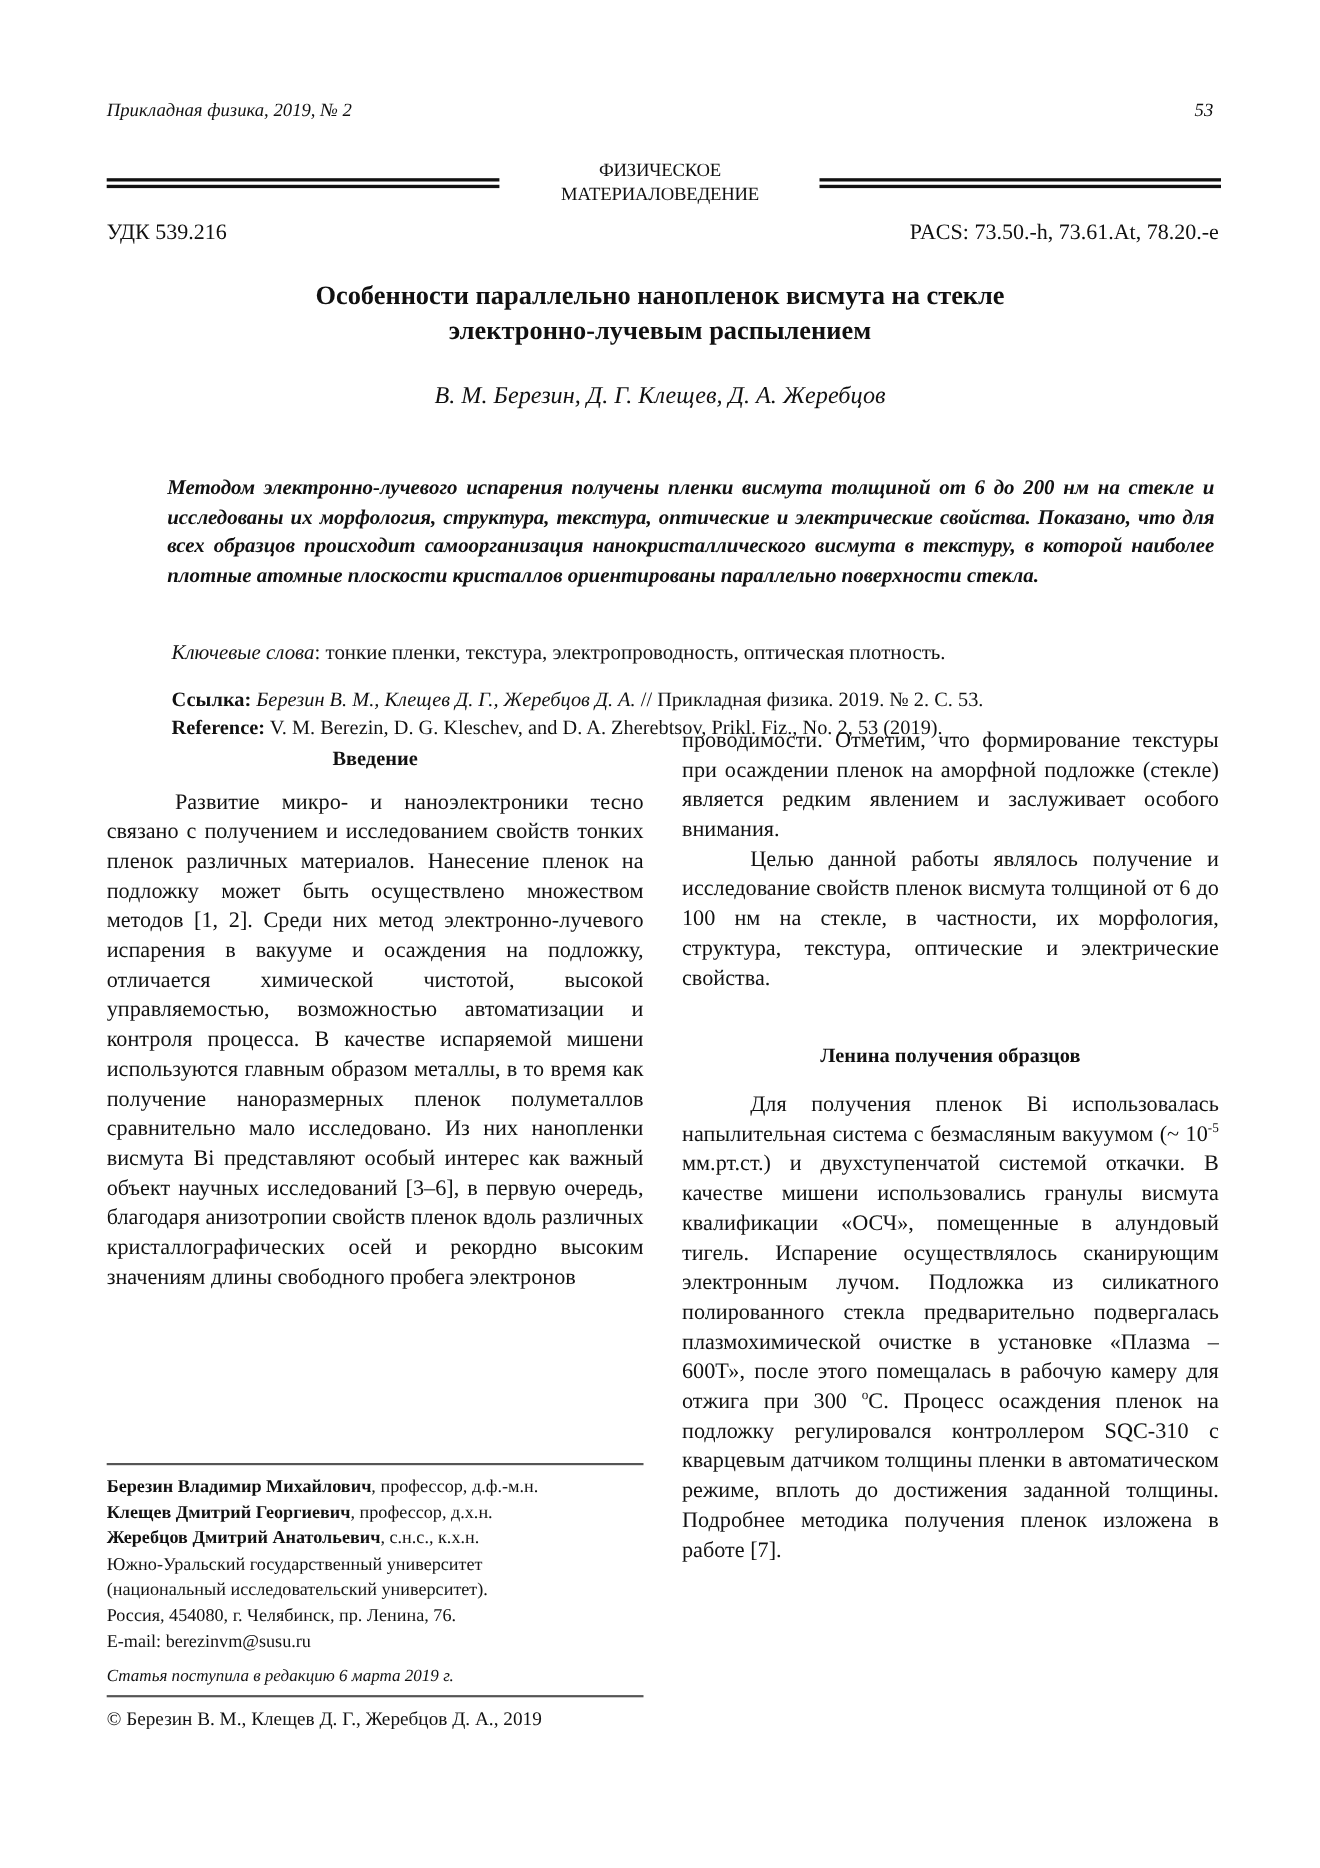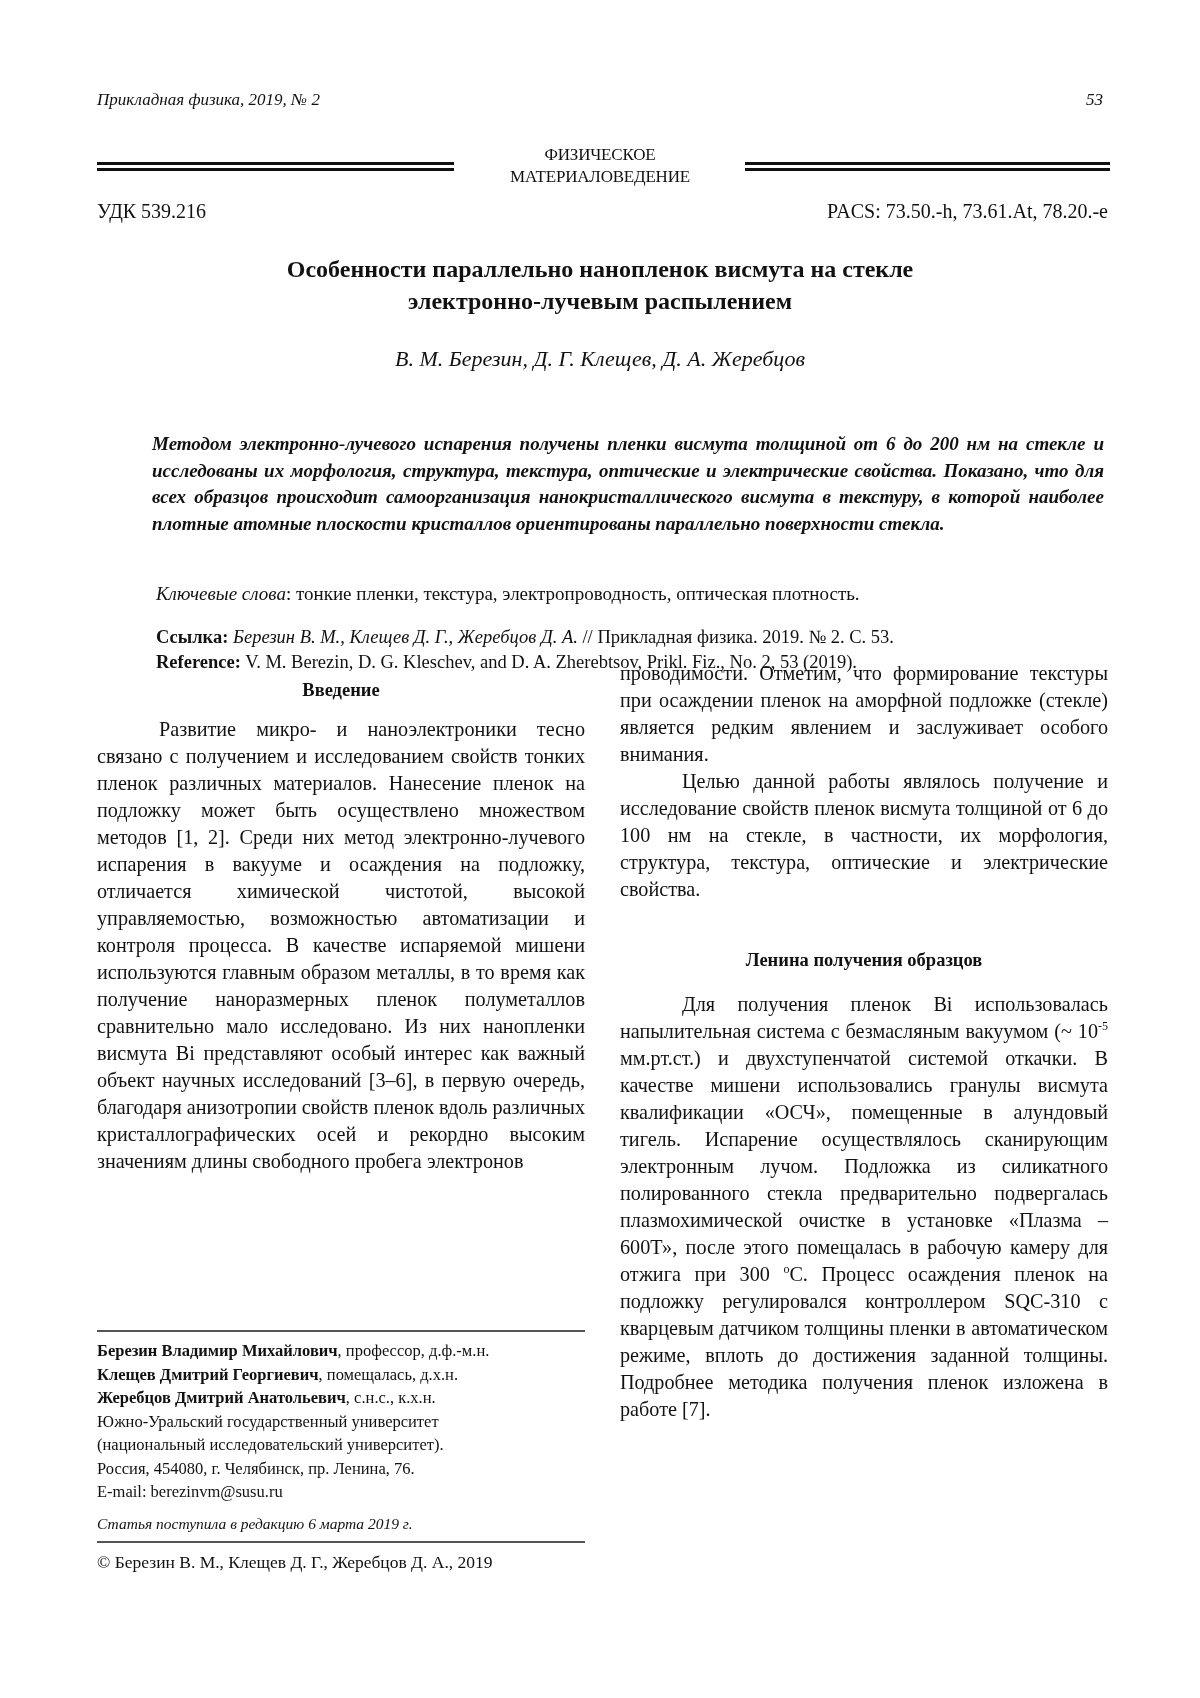--- a/index.html
+++ b/index.html
@@ -77,21 +77,21 @@
 <div class="abs col col-right" style="top:660px;">
   <p class="para noindent">проводимости. Отметим, что формирование текстуры при осаждении пленок на аморфной подложке (стекле) является редким явлением и заслуживает особого внимания.</p>
   <p class="para">Целью данной работы являлось получение и исследование свойств пленок висмута толщиной от 6 до 100 нм на стекле, в частности, их морфология, структура, текстура, оптические и электрические свойства.</p>
   <div class="heading" style="margin-top:44px; margin-bottom:17px;">Ленина получения образцов</div>
   <p class="para"><span>Для получения пленок Bi использовалась напылительная система с безмасляным вакуумом (~ 10</span><sup>-5</sup><span> мм.рт.ст.) и двухступенчатой системой откачки. В качестве мишени использовались гранулы висмута квалификации «ОСЧ», помещенные в алундовый тигель. Испарение осуществлялось сканирующим электронным лучом. Подложка из силикатного полированного стекла предварительно подвергалась плазмохимической очистке в установке «Плазма – 600Т», после этого помещалась в рабочую камеру для отжига при 300 </span><sup>o</sup><span>С. Процесс осаждения пленок на подложку регулировался контроллером SQC-310 с кварцевым датчиком толщины пленки в автоматическом режиме, вплоть до достижения заданной толщины. Подробнее методика получения пленок изложена в работе [7].</span></p>
 </div>
 
 <div class="abs footnote-rule"></div>
 <div class="abs footnote">
   <div><b>Березин Владимир Михайлович</b><span>, профессор, д.ф.-м.н.</span></div>
-  <div><b>Клещев Дмитрий Георгиевич</b><span>, помещалась, д.х.н.</span></div>
+  <div><b>Клещев Дмитрий Георгиевич</b><span>, профессор, д.х.н.</span></div>
   <div><b>Жеребцов Дмитрий Анатольевич</b><span>, с.н.с., к.х.н.</span></div>
   <div>Южно-Уральский государственный университет</div>
   <div>(национальный исследовательский университет).</div>
   <div>Россия, 454080, г. Челябинск, пр. Ленина, 76.</div>
   <div>E-mail: berezinvm@susu.ru</div>
 </div>
 <div class="abs received">Статья поступила в редакцию 6 марта 2019 г.</div>
 <div class="abs footnote-rule2"></div>
 <div class="abs copyright">© Березин В. М., Клещев Д. Г., Жеребцов Д. А., 2019</div>
 

